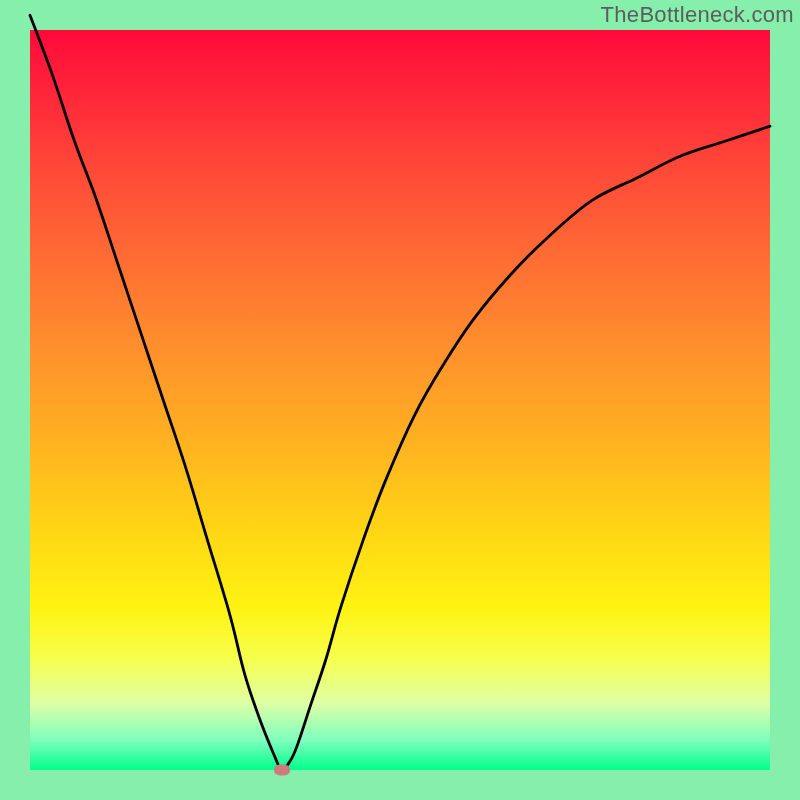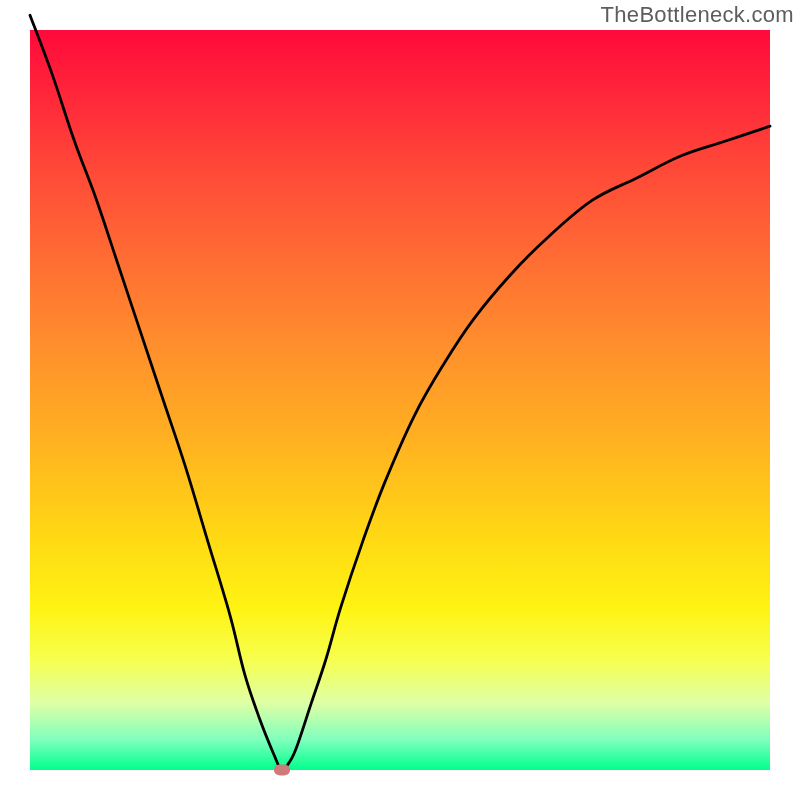--- a/index.html
+++ b/index.html
@@ -8,21 +8,21 @@
     width: 800px;
     height: 800px;
     overflow: hidden;
     background: #000;
     font-family: Arial, Helvetica, sans-serif;
   }
   .frame {
     position: relative;
     width: 800px;
     height: 800px;
-    background: #ffffff;
+    background: #86efac;
   }
   .watermark {
     position: absolute;
     top: 2px;
     right: 6px;
     color: #5d5d5d;
     font-size: 22px;
     font-weight: 500;
     letter-spacing: 0.3px;
     z-index: 20;

